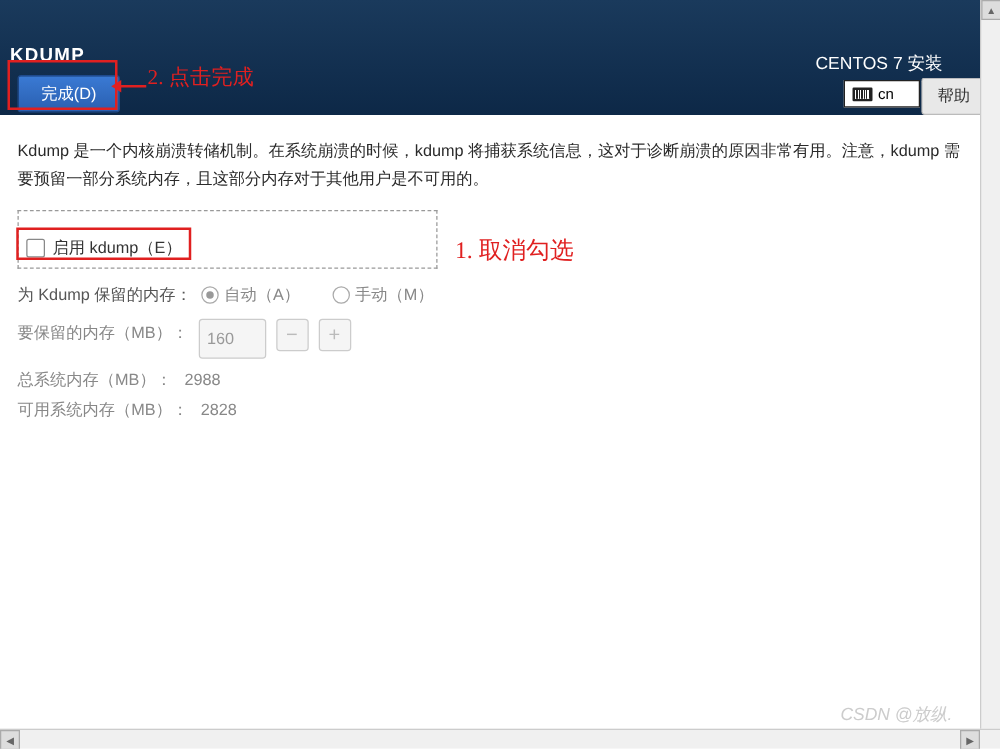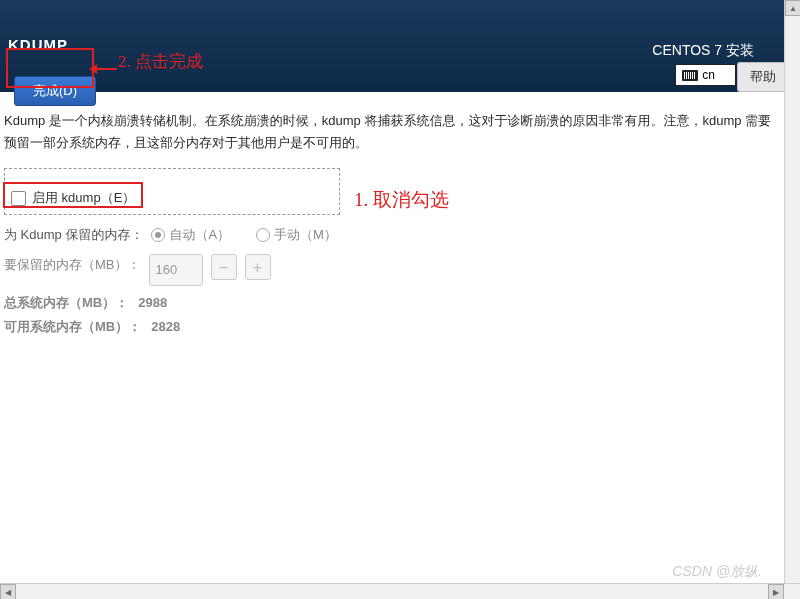--- a/index.html
+++ b/index.html
@@ -90,21 +90,21 @@
     .header-title {
       position: absolute;
       top: 36px;
       left: 8px;
       font-size: 15px;
       font-weight: bold;
       letter-spacing: 1px;
     }
     .done-button {
       position: absolute;
-      top: 76px;
+      top: 60px;
       left: 14px;
       background: linear-gradient(to bottom, #3a7ad4, #2a5fb0);
       border: 1px solid #1f4a8c;
       color: #fff;
       padding: 5px 18px;
       font-size: 13px;
       border-radius: 3px;
       cursor: pointer;
     }
     .done-highlight {
@@ -191,21 +191,21 @@
       right: 0;
       background: #e8e8e8;
       border: 1px solid #bbb;
       border-right: none;
       padding: 5px 8px 5px 12px;
       font-size: 13px;
       color: #333;
       border-radius: 3px 0 0 3px;
     }
     .body-area {
-      padding: 18px 10px 10px 4px;
+      padding: 18px 10px 10px 14px;
       color: #333;
       font-size: 13px;
       line-height: 1.7;
     }
     .desc {
       color: #2a2a2a;
     }
     .checkbox-row {
       margin-top: 15px;
       display: inline-flex;
@@ -289,21 +289,20 @@
       display: inline-flex;
       align-items: center;
       justify-content: center;
       border-radius: 3px;
     }
     .info-row {
       margin-top: 6px;
       color: #888;
       display: flex;
       gap: 10px;
-      font-weight: bold;
     }
     .watermark {
       position: absolute;
       bottom: 2px;
       right: 22px;
       color: #ccc;
       font-size: 14px;
       font-style: italic;
     }
   </style>

